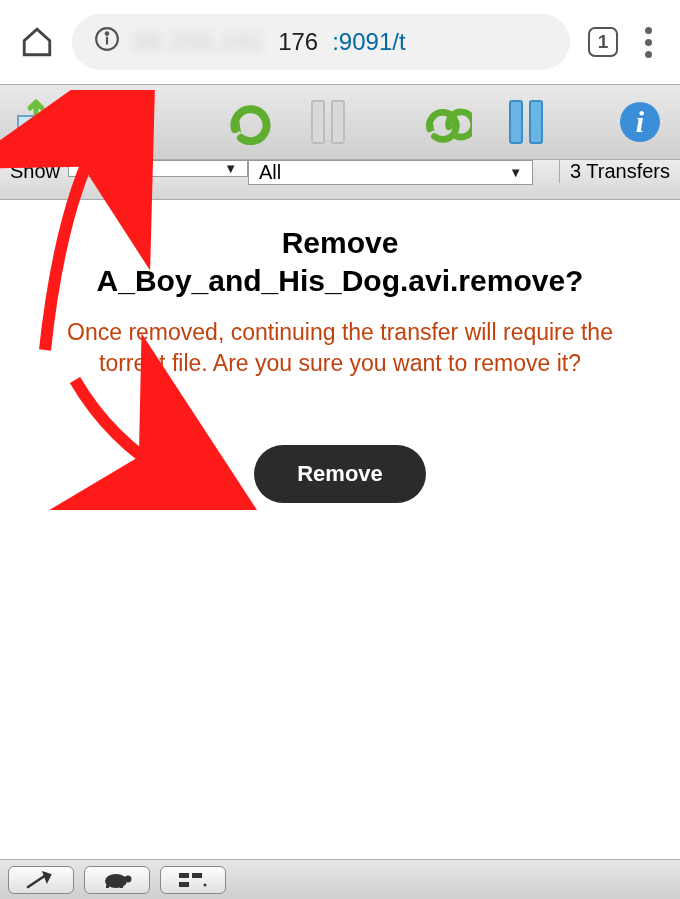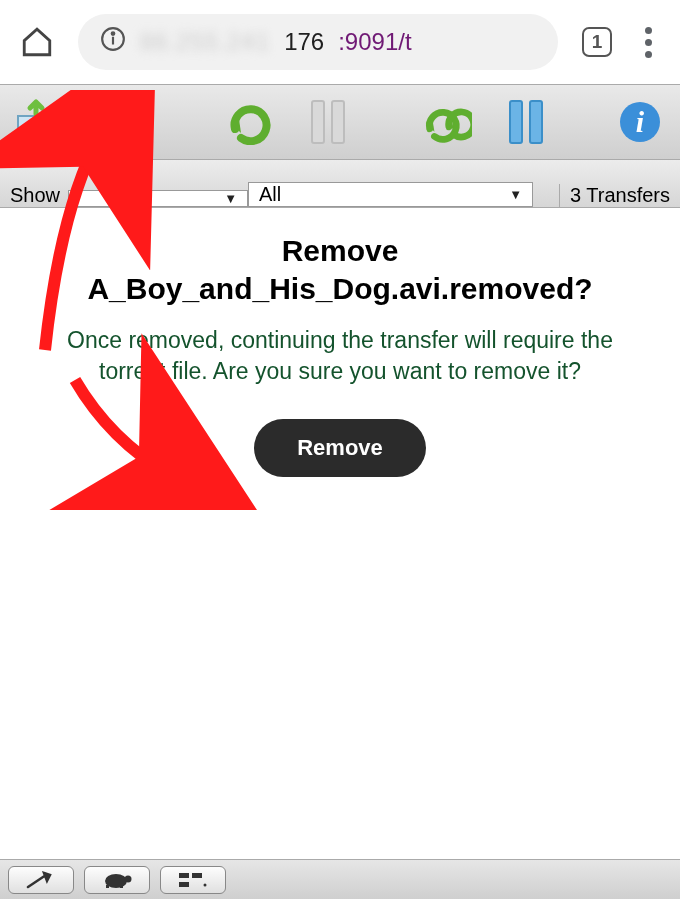--- a/index.html
+++ b/index.html
@@ -11,21 +11,21 @@
     position: relative;
     overflow: hidden;
   }
 
   
   .browser-bar {
     display: flex;
     align-items: center;
     height: 84px;
     padding: 0 20px;
-    gap: 24px;
+    gap: 18px;
     background: #fff;
   }
   .home-icon { width: 34px; height: 34px; display:flex; align-items:center; justify-content:center;}
   .urlbox {
     flex: 1;
     height: 56px;
     background: #f1f1f1;
     border-radius: 30px;
     display: flex;
     align-items: center;
@@ -36,21 +36,21 @@
     overflow: hidden;
     white-space: nowrap;
   }
   .urlbox .info-icon { flex-shrink:0; }
   .url-hidden {
     color: #ccc;
     filter: blur(5px);
     letter-spacing: 1px;
   }
   .url-main { color:#202020; }
-  .url-tail { color:#701a75; }
+  .url-tail { color:#0369a1; }
   .tabs-icon {
     width: 30px; height: 30px;
     border: 2.5px solid #555;
     border-radius: 7px;
     display:flex; align-items:center; justify-content:center;
     font-size: 19px; font-weight:600; color:#555;
   }
   .menu-dots { width: 24px; display:flex; flex-direction:column; align-items:center; gap:5px;}
   .menu-dots span { width:7px; height:7px; background:#5f6368; border-radius:50%; }
 
@@ -63,25 +63,25 @@
     display:flex;
     align-items:center;
     padding: 0 14px;
     gap: 28px;
   }
   .tb-sep { flex:1; }
   .tb-btn { width:52px; height:52px; display:flex; align-items:center; justify-content:center; }
 
   
   .filterbar {
-    height: 48px;
+    height: 40px;
     background: linear-gradient(#ececec,#d6d6d6);
     border-bottom: 1px solid #aaa;
     display:flex;
-    align-items:flex-end;
+    align-items:flex-start;
     font-size: 20px;
   }
   .filterbar .lbl {
     padding: 0 8px 0 10px;
     display:flex; align-items:center;
   }
   .filter-select {
     background:#fff;
     border:1px solid #999;
     display:flex;
@@ -91,40 +91,39 @@
     position:relative;
   }
   .fs1 { width: 180px; }
   .fs2 { width: 285px; }
   .tri { font-size:13px; color:#222; }
   .transfers {
     margin-left:auto;
     padding: 0 10px;
     display:flex; align-items:center;
     border-left:1px solid #aaa;
-    margin-top:11px;
   }
 
   
   .dialog {
     padding: 24px 40px 0;
     text-align:center;
   }
   .dialog h2 {
     font-size: 30px;
     font-weight: 700;
     line-height: 1.25;
     margin-bottom: 18px;
   }
   .dialog p {
     font-size: 23px;
     line-height: 1.35;
-    color:#14532d;
+    color:#c2410c;
     max-width: 560px;
-    margin: 0 auto 32px;
+    margin: 0 auto 66px;
   }
   .btn-row {
     display:flex;
     justify-content:center;
     gap: 38px;
   }
   .pill {
     background:#2b2b2b;
     color:#fff;
     border:none;
@@ -256,21 +255,21 @@
   <div class="filter-select fs2">
     <span>All</span>
     <span class="tri">▼</span>
   </div>
   <div class="transfers">3 Transfers</div>
 </div>
 
 <div class="dialog">
   <h2>
     <span>Remove</span><br>
-    <span>A_Boy_and_His_Dog.avi.removed?</span>
+    <span>A_Boy_and_His_Dog.avi.remove?</span>
   </h2>
   <p>Once removed, continuing the transfer will require the torrent file. Are you sure you want to remove it?</p>
   <div class="btn-row">
     <button class="pill">Remove</button>
   </div>
 </div>
 
 <div class="bottombar">
   <div class="bb-btn">
     <svg width="30" height="18" viewBox="0 0 30 18">

